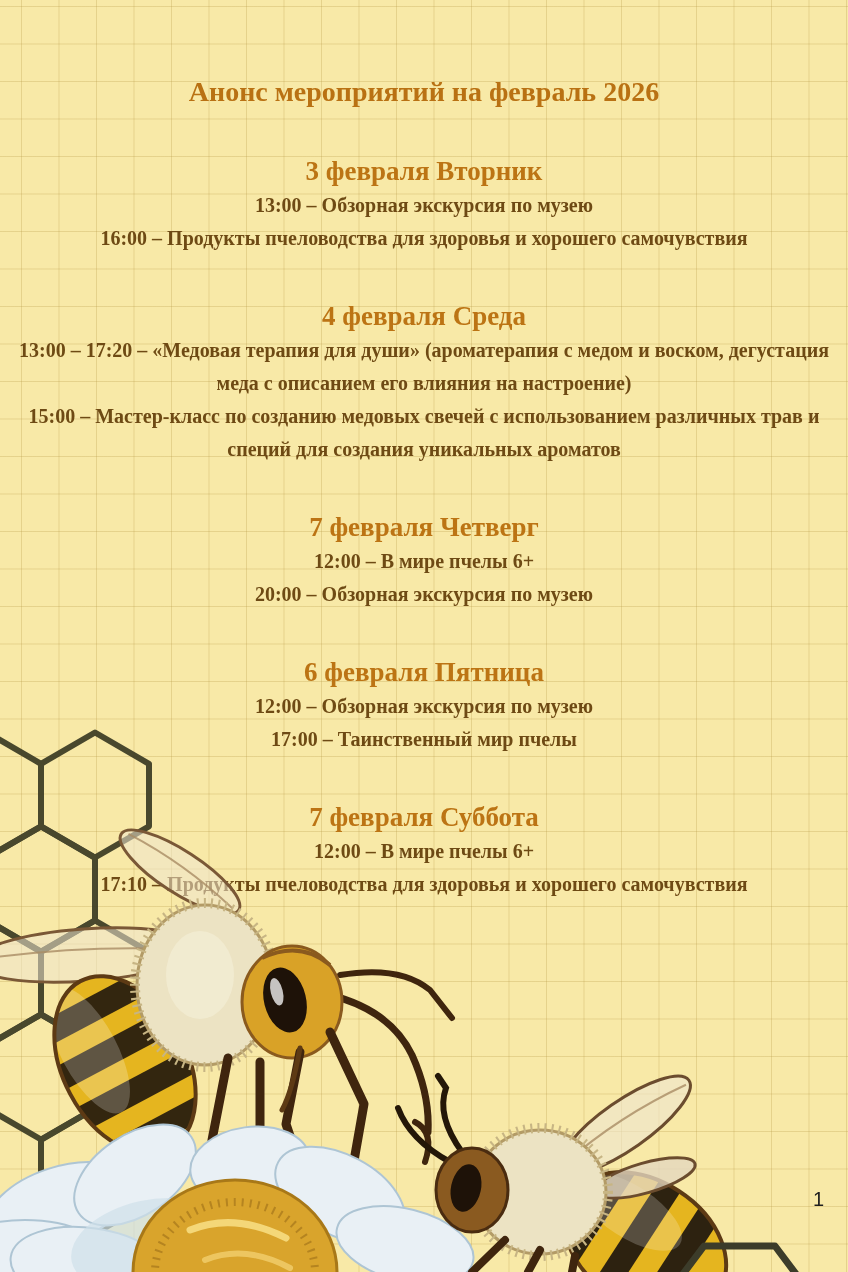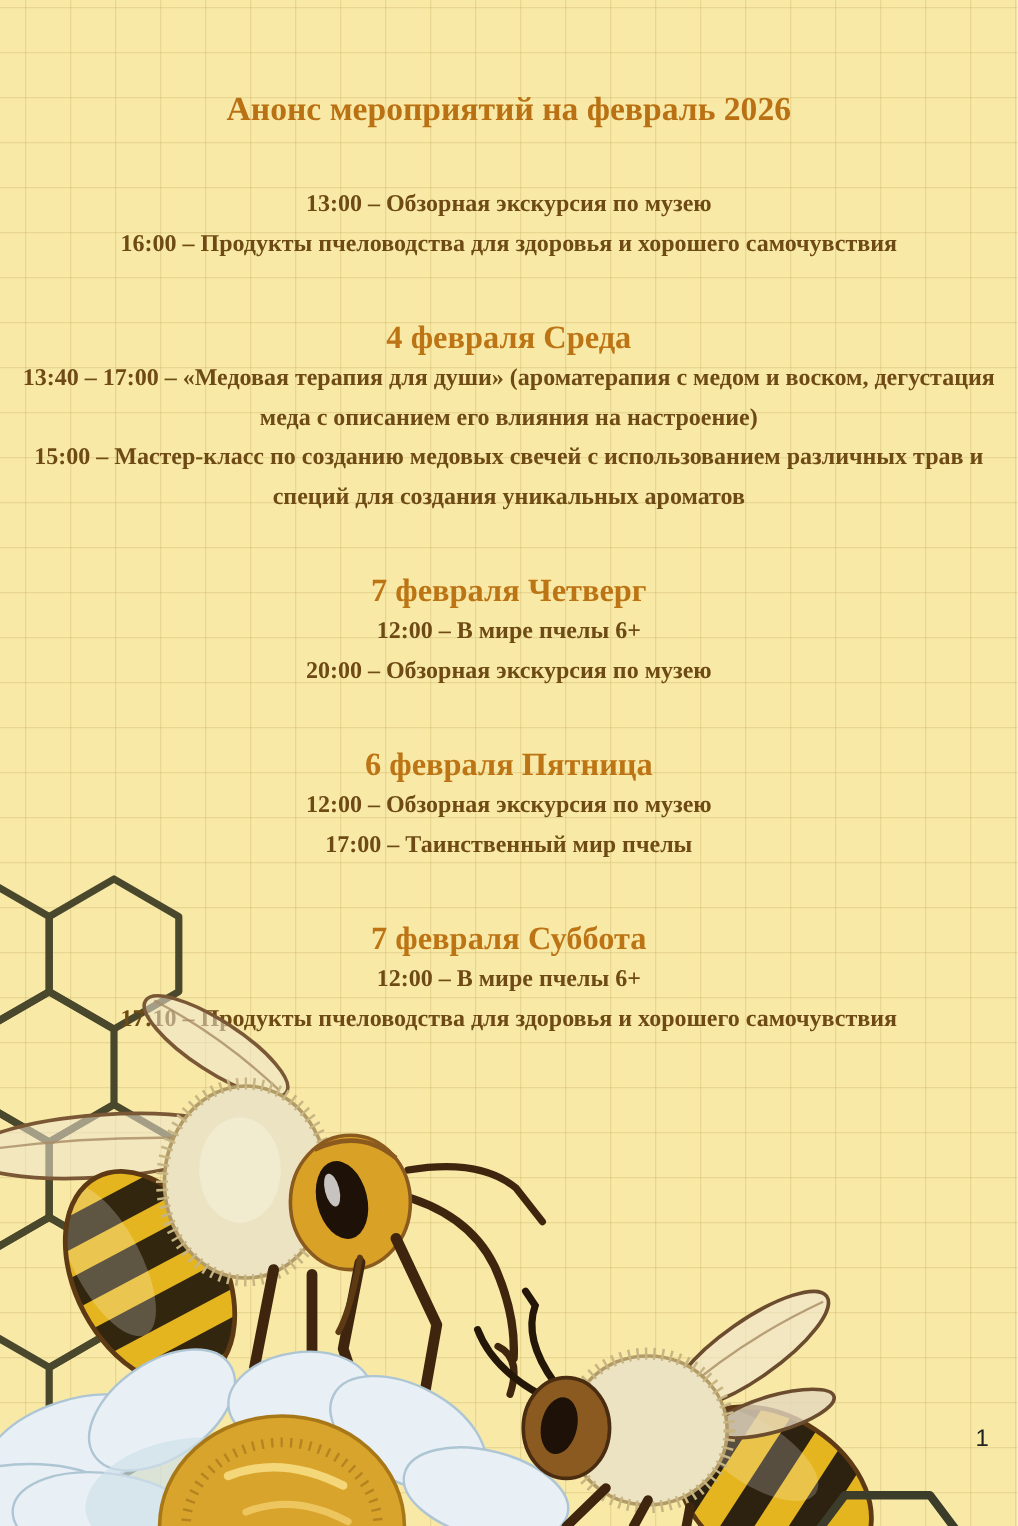--- a/index.html
+++ b/index.html
@@ -57,27 +57,28 @@
       <polygon points="-13,920.5 41,951.8 41,1014.3 -13,1045.5 -67,1014.3 -67,951.8"></polygon>
       <polygon points="41,1014.5 95,1045.8 95,1108.3 41,1139.5 -13,1108.3 -13,1045.8"></polygon>
       <polygon points="95,1108.5 149,1139.8 149,1202.3 95,1233.5 41,1202.3 41,1139.8"></polygon>
     </g>
   </svg>
 
   <div id="content">
     <h1 class="title">Анонс мероприятий на февраль 2026</h1>
 
     <div class="section sec-1">
+      <h2 class="day-header">3 февраля Вторник</h2>
       <p class="event">13:00 – Обзорная экскурсия по музею</p>
       <p class="event">16:00 – Продукты пчеловодства для здоровья и хорошего самочувствия</p>
     </div>
 
     <div class="section sec-2">
       <h2 class="day-header">4 февраля Среда</h2>
-      <p class="event">13:40 – 17:00 – «Медовая терапия для души» (ароматерапия с медом и воском, дегустация меда с описанием его влияния на настроение)</p>
+      <p class="event">13:00 – 17:20 – «Медовая терапия для души» (ароматерапия с медом и воском, дегустация меда с описанием его влияния на настроение)</p>
       <p class="event">15:00 – Мастер-класс по созданию медовых свечей с использованием различных трав и специй для создания уникальных ароматов</p>
     </div>
 
     <div class="section sec-3">
       <h2 class="day-header">7 февраля Четверг</h2>
       <p class="event">12:00 – В мире пчелы 6+</p>
       <p class="event">20:00 – Обзорная экскурсия по музею</p>
     </div>
 
     <div class="section sec-4">

